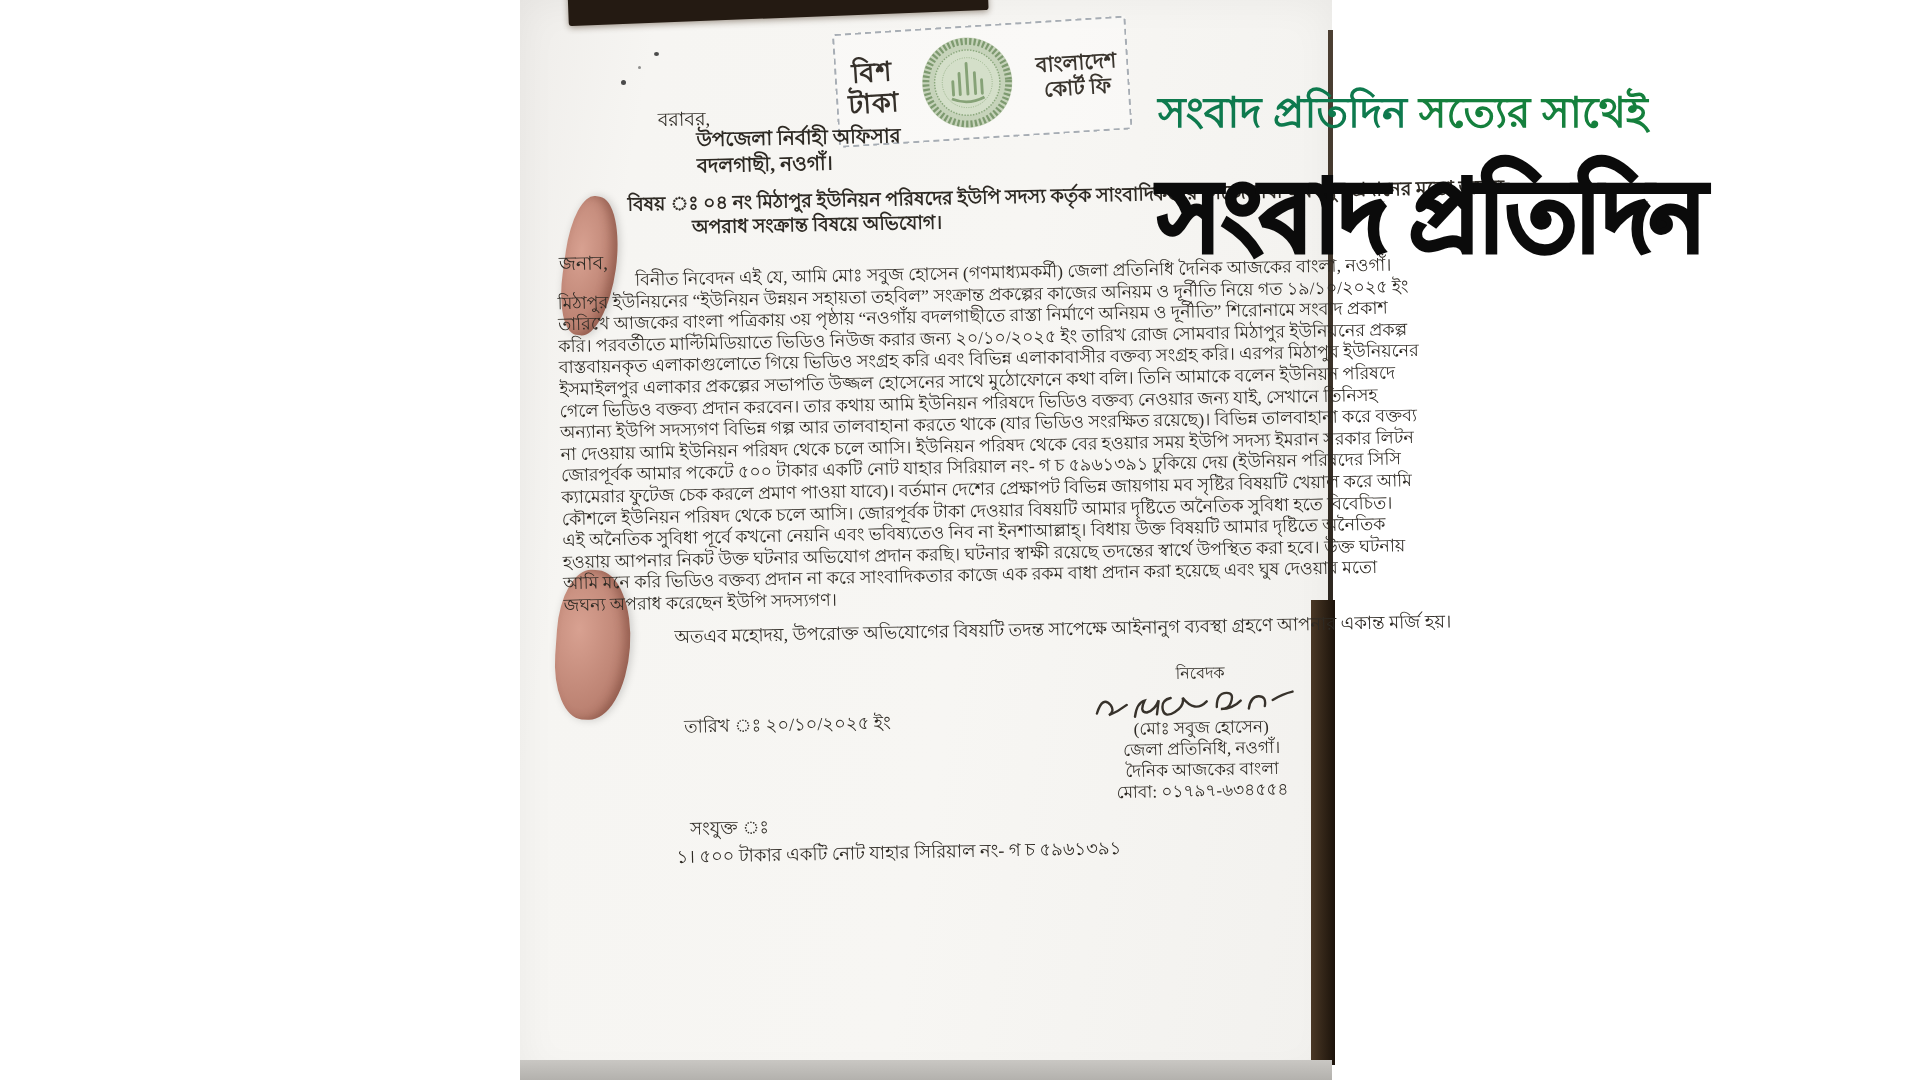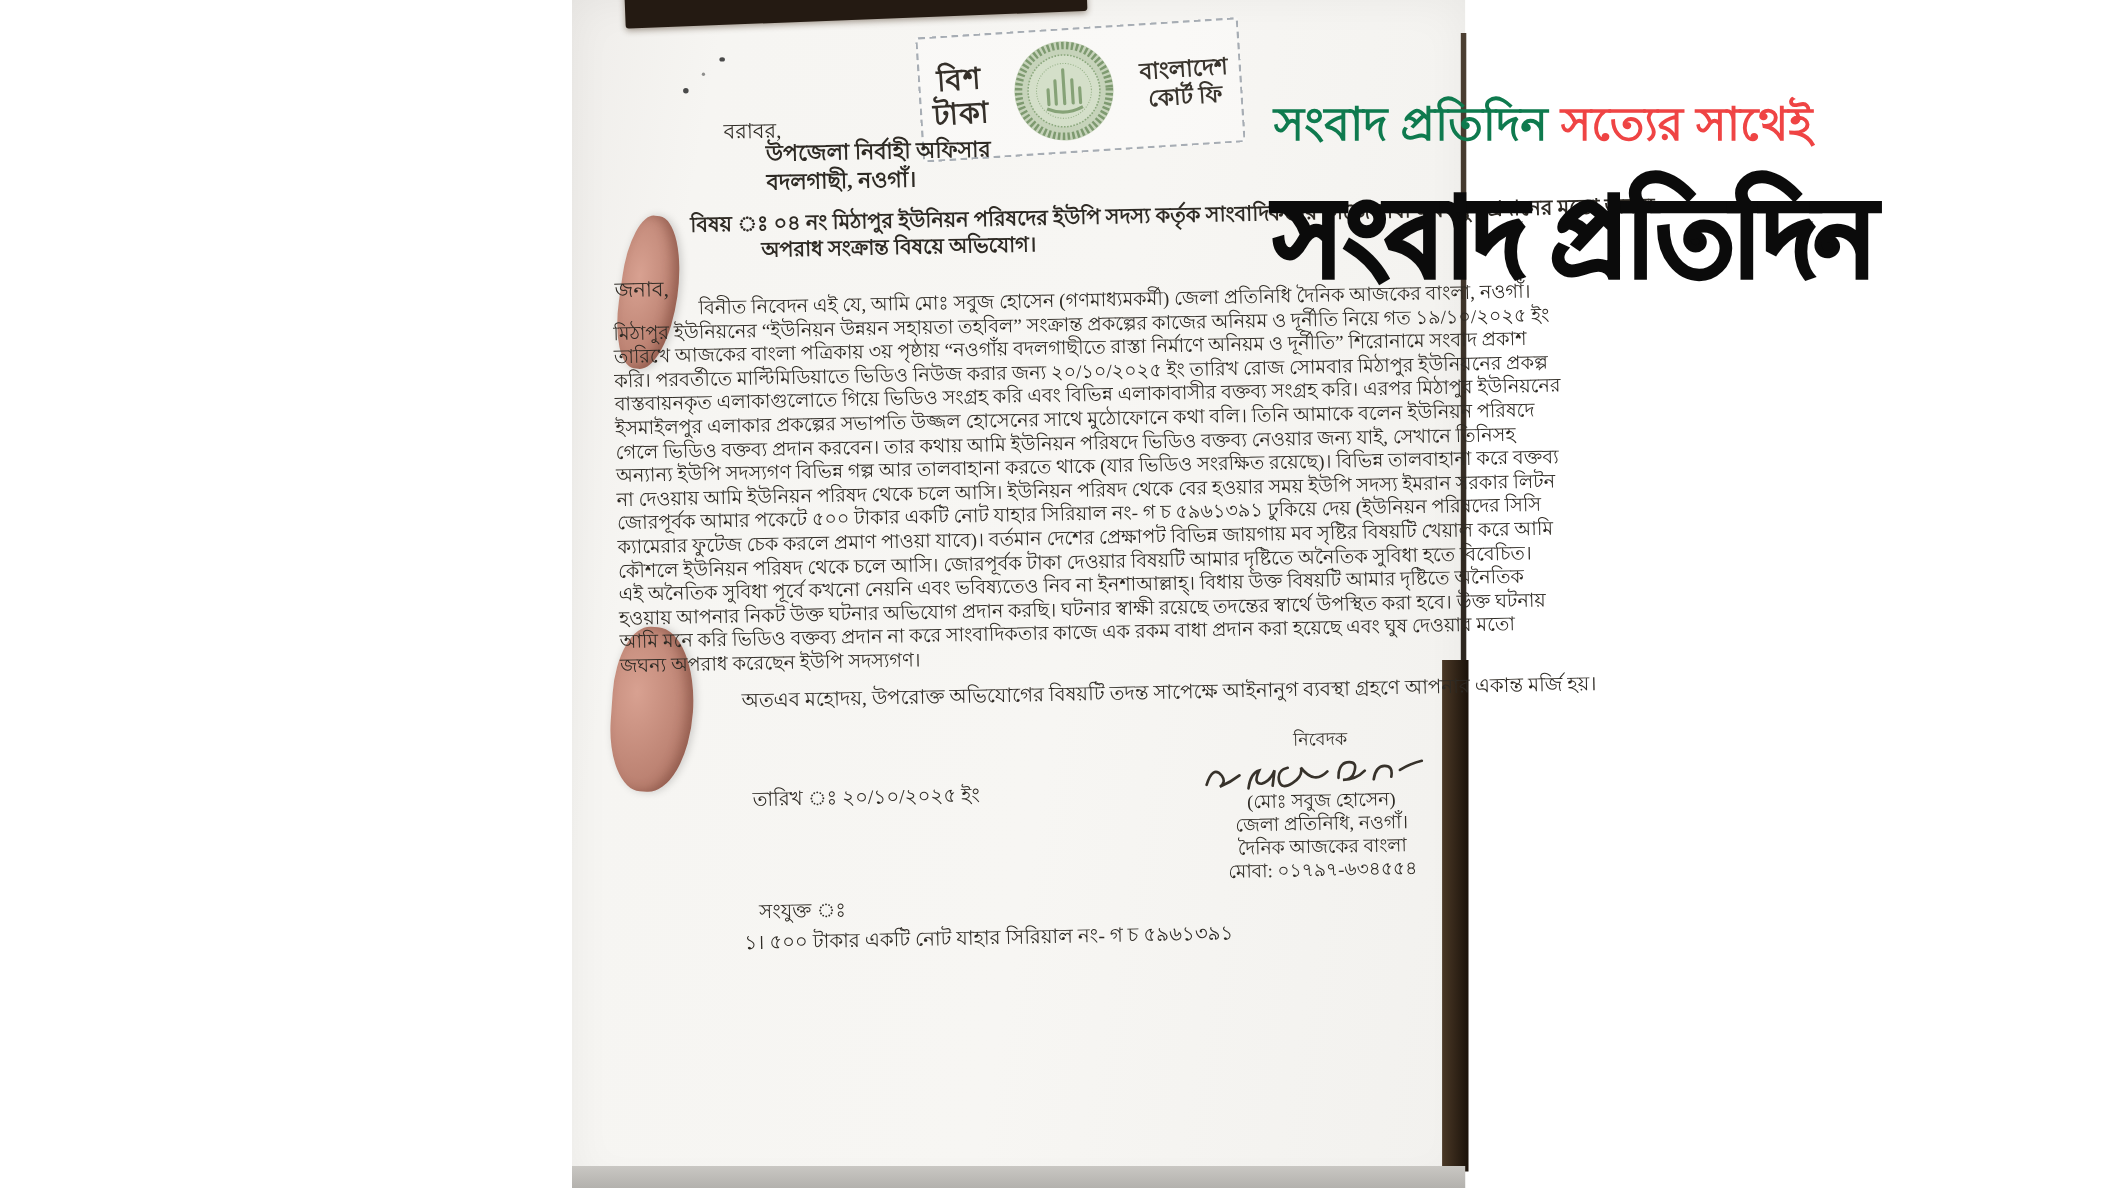--- a/index.html
+++ b/index.html
@@ -85,21 +85,21 @@
   .sig-label{font-size:16px;}
   .sig-scrawl{display:block;margin:-2px auto -6px auto;}
   .attach-label{left:162px;top:810px;font-size:18px;}
   .attach-item{left:148px;top:838px;font-size:18px;}
 
   
   .watermark{position:absolute;left:1158px;top:80px;width:760px;z-index:5;}
   .tagline{font-size:42px;font-weight:bold;white-space:nowrap;letter-spacing:0px;
     font-family:"Liberation Sans","DejaVu Sans",sans-serif;}
   .tagline .tg-green{color:#0e7a4e;}
-  .tagline .tg-red{color:#ef4444;}
+  .tagline .tg-red{color:#15803d;}
   .masthead{
     margin-top:-8px;font-size:96px;font-weight:bold;color:#0b0b0b;white-space:nowrap;
     -webkit-text-stroke:3.5px #0b0b0b;letter-spacing:-3px;transform:scaleY(1.04);
     font-family:"Liberation Sans","DejaVu Sans",sans-serif;
   }
 </style>
 </head>
 <body>
 
 <div class="stage">

